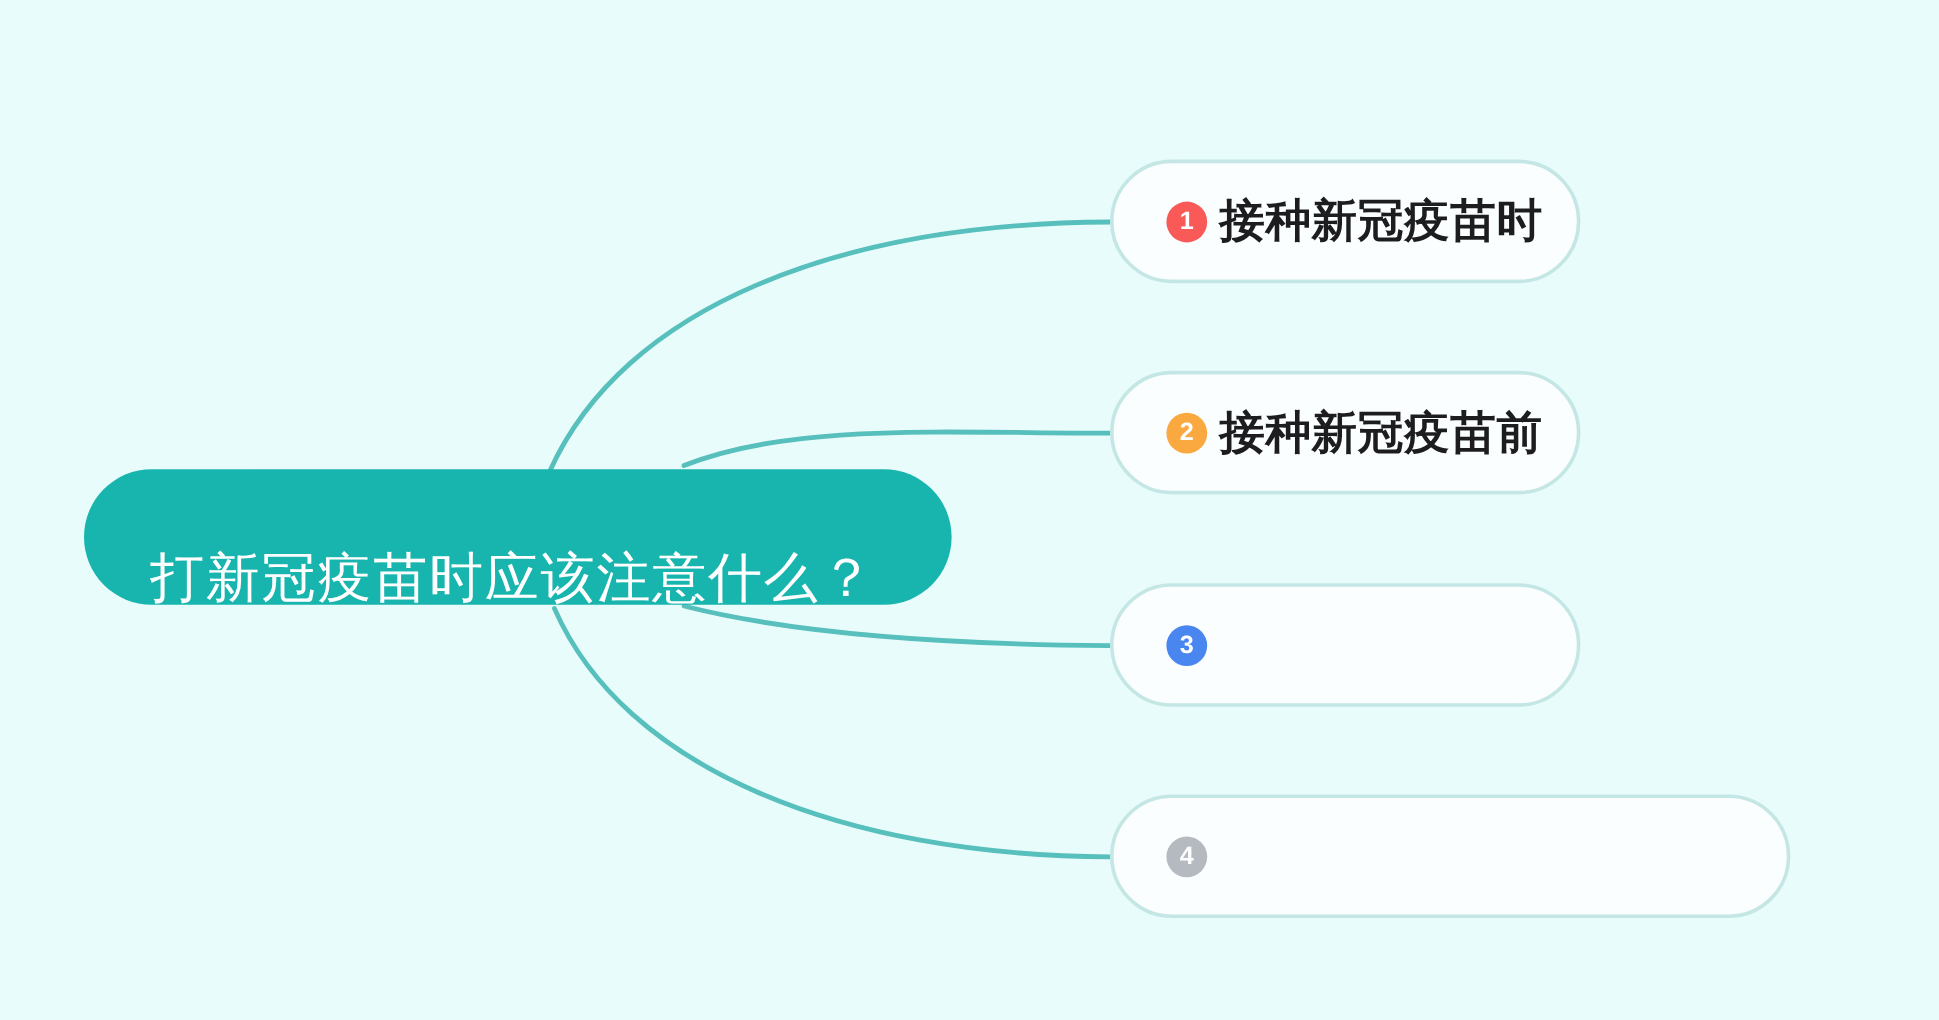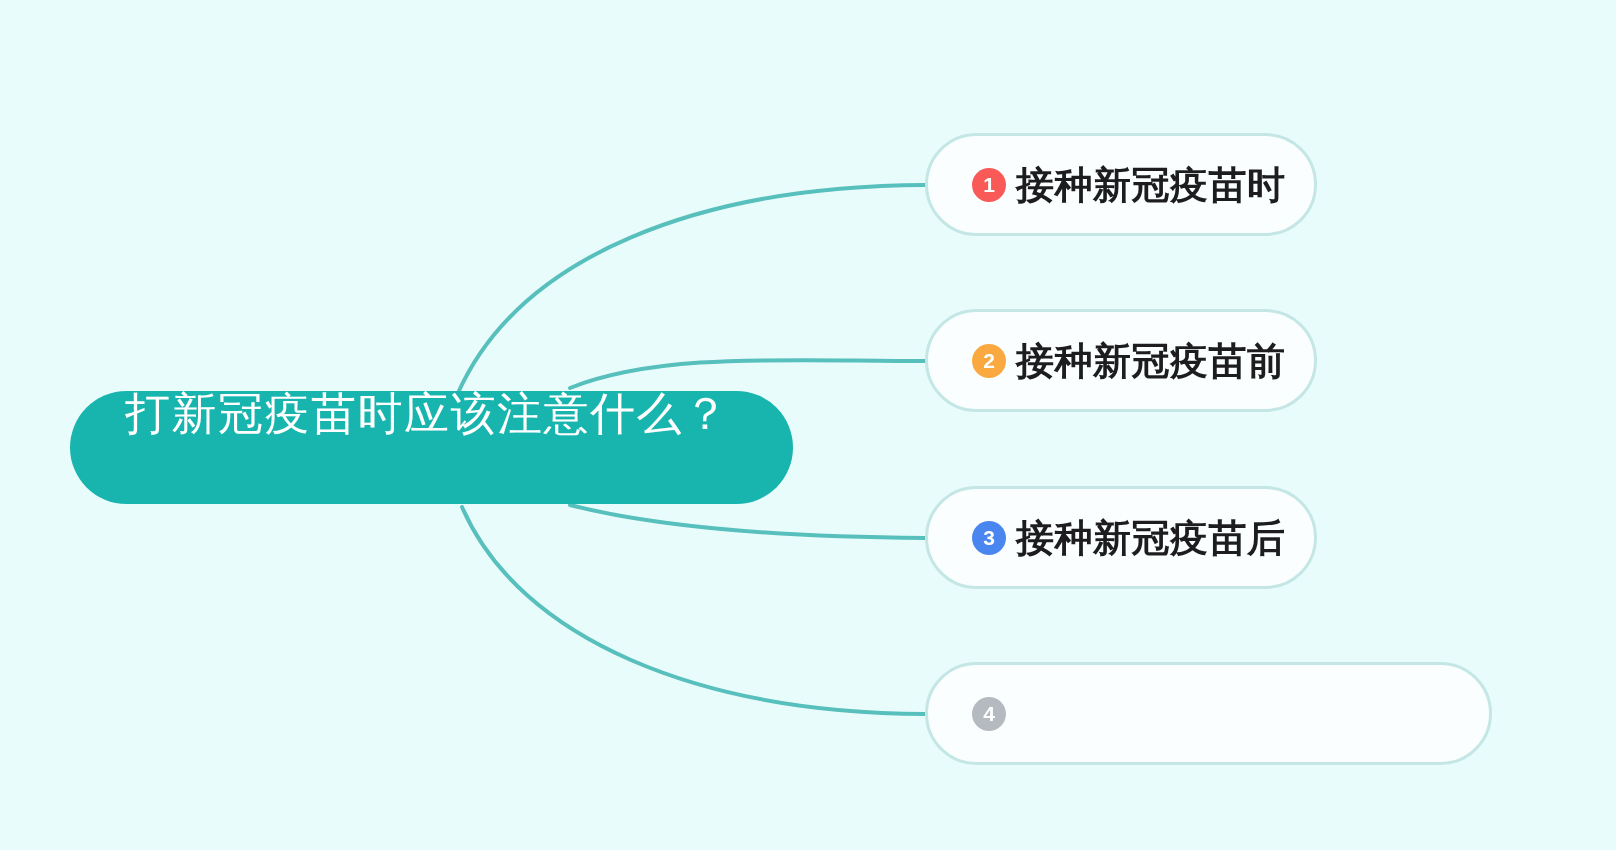--- a/index.html
+++ b/index.html
@@ -30,21 +30,21 @@
   
   #central-node {
     position: absolute;
     left: 70px;
     top: 391px;
     width: 723px;
     height: 113px;
     background: #18b5ae;
     border-radius: 56.5px;
     display: flex;
-    align-items: flex-start;
+    align-items: flex-end;
     box-sizing: border-box;
     padding-left: 55px;
     z-index: 3;
   }
   #central-node .central-label {
     color: #ffffff;
     font-size: 45px;
     letter-spacing: 1.5px;
     line-height: 1;
     white-space: nowrap;
@@ -116,20 +116,19 @@
     <span class="branch-label">接种新冠疫苗时</span>
   </div>
 
   <div class="branch-card" id="branch-card-2">
     <span class="branch-badge" style="background:#f9a93f">2</span>
     <span class="branch-label">接种新冠疫苗前</span>
   </div>
 
   <div class="branch-card" id="branch-card-3">
     <span class="branch-badge" style="background:#4a86f0">3</span>
-    <span class="branch-label">接种新冠疫苗后</span>
   </div>
 
   <div class="branch-card" id="branch-card-4">
     <span class="branch-badge" style="background:#b5bac0">4</span>
   </div>
 
 </div>
 
 </body></html>

